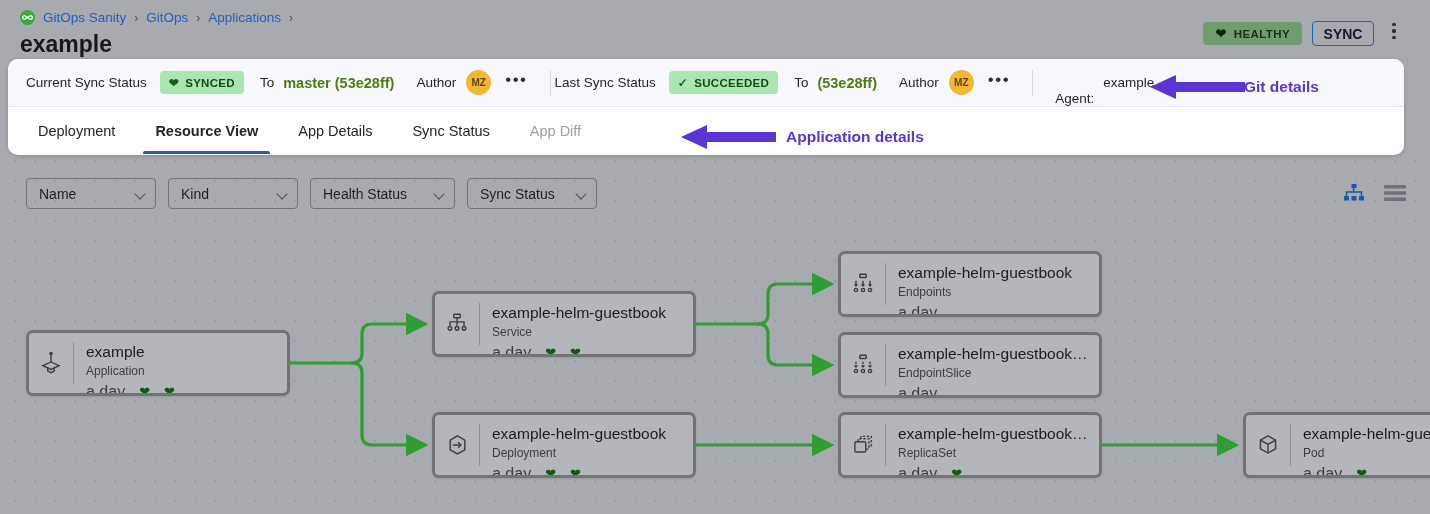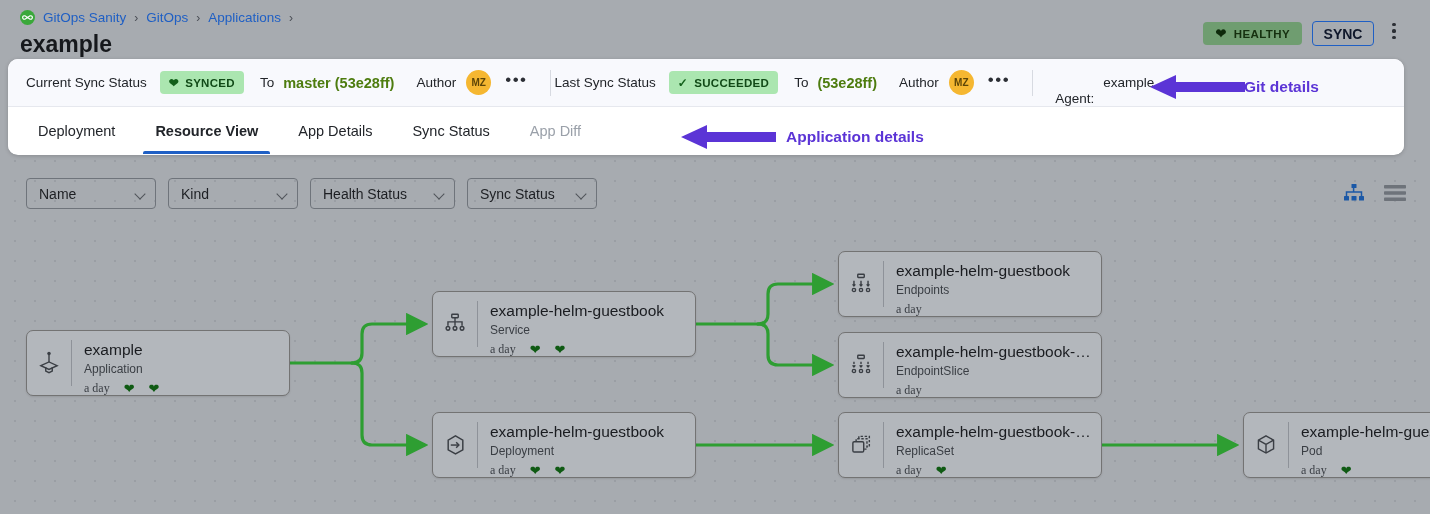--- a/index.html
+++ b/index.html
@@ -29,37 +29,37 @@
   .filter .chev { width: 10px; height: 10px; position: relative; opacity: .75; }
   .filter .chev::before {
     content: ""; position: absolute; left: 0; top: 1px; width: 7px; height: 7px;
     border-right: 1.6px solid #33373d; border-bottom: 1.6px solid #33373d;
     transform: rotate(45deg);
   }
   .view-toggles { position: absolute; right: 24px; top: 184px; display: flex; gap: 20px; align-items: center; }
 
   
   .node {
-    position: absolute; background: #b3b7bc; border: 1px solid #737373;
+    position: absolute; background: #b3b7bc; border: 3px solid #737373;
     border-radius: 7px; display: flex; align-items: stretch;
     box-shadow: 0 1px 2px rgba(0,0,0,.10);
   }
   .node .icon-col {
     width: 44px; display: flex; align-items: center; justify-content: center;
     flex: 0 0 44px;
   }
   .node .divider { width: 1px; background: #8e9299; margin: 9px 0; flex: 0 0 1px; }
   .node .body { padding: 9px 10px 0 12px; overflow: hidden; flex: 1 1 auto; }
   .node .n-title {
     font-size: 15.5px; color: #1a1c20; white-space: nowrap; overflow: hidden;
     text-overflow: ellipsis; line-height: 1.25;
   }
   .node .n-kind { font-size: 12px; color: #3a3e44; margin-top: 3px; line-height: 1.2; }
   .node .n-meta { display: flex; align-items: center; gap: 14px; margin-top: 4px; }
-  .node .n-age { font-size: 12px; color: #3a3e44; font-family: Liberation Serif, serif; }
+  .node .n-age { font-size: 16px; color: #3a3e44; }
   .heart { color: #0f5a13; font-size: 13px; line-height: 1; }
 
   
   .edges { position: absolute; left: 0; top: 160px; width: 1430px; height: 354px; pointer-events: none; }
 
   
   .panel {
     position: absolute; left: 8px; top: 59px; width: 1396px; height: 96px;
     background: #ffffff; border-radius: 10px; overflow: hidden;
     box-shadow: 0 1px 4px rgba(0,0,0,.18);

